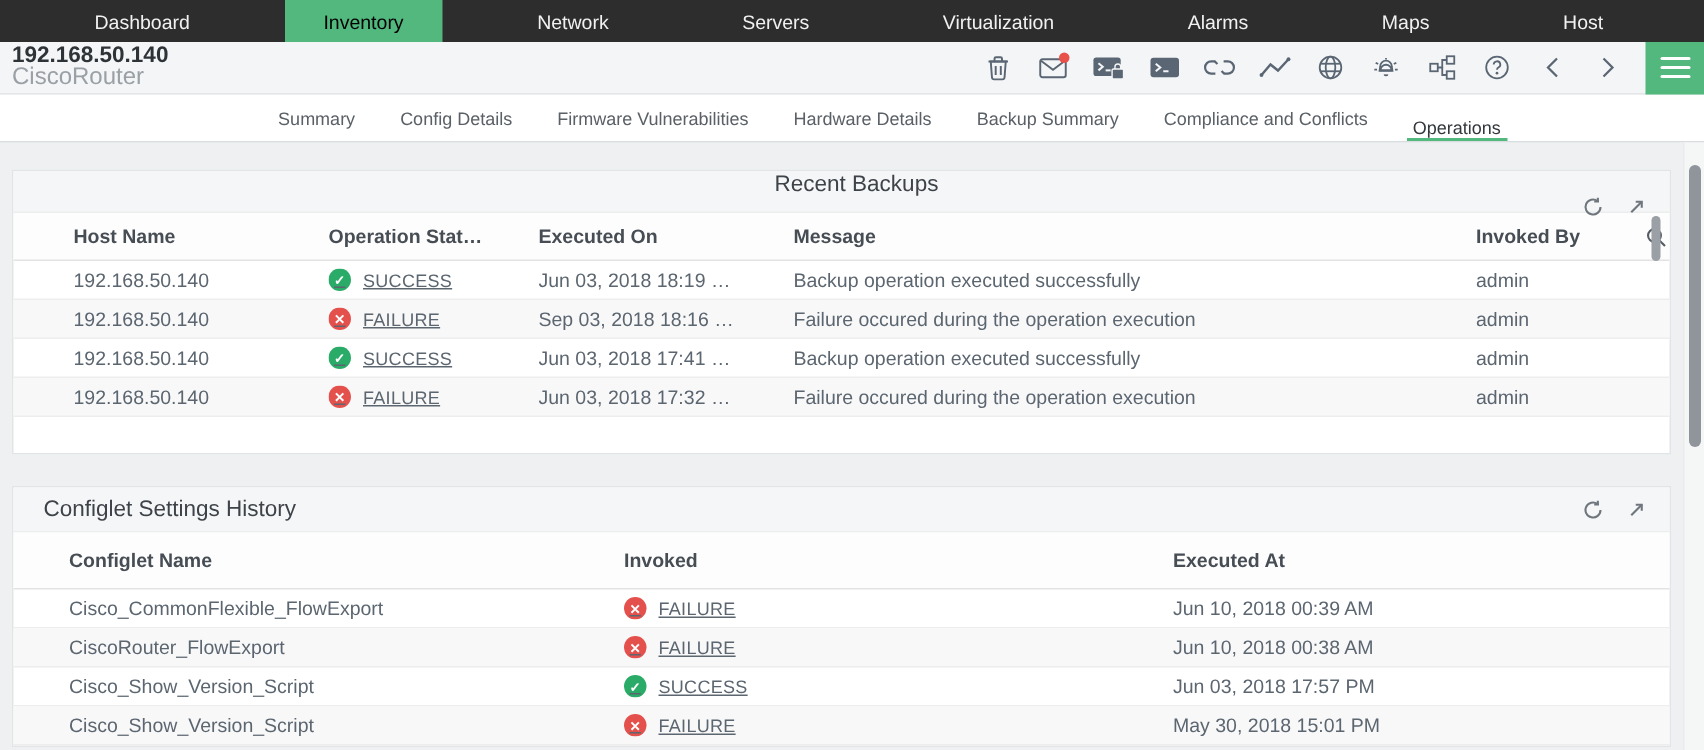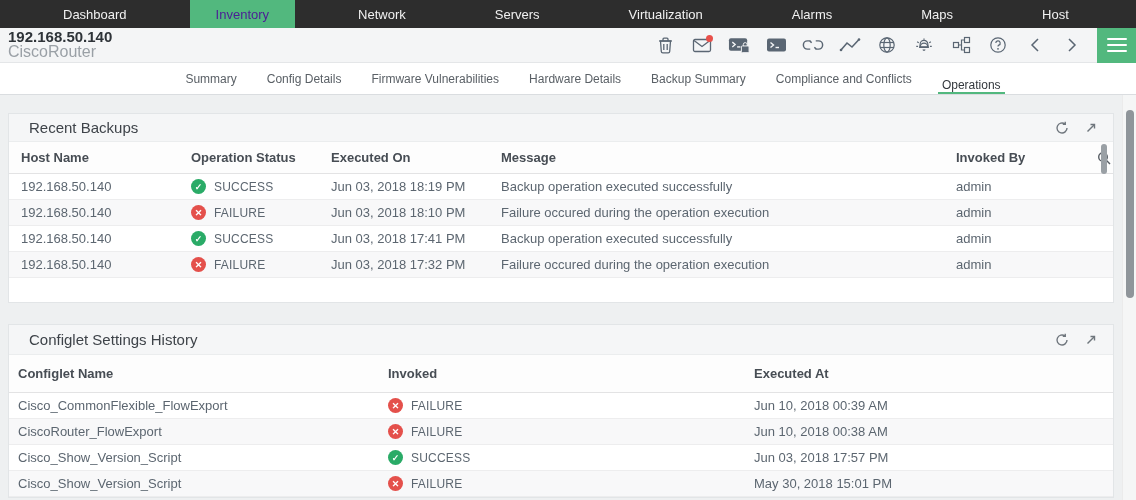--- a/index.html
+++ b/index.html
@@ -3,21 +3,21 @@
 <meta charset="utf-8">
 <style>
   * { margin:0; padding:0; box-sizing:border-box; }
   html,body { width:1136px; height:500px; overflow:hidden;
     font-family:"Liberation Sans", sans-serif; background:#eef0f1; }
 
   
   .topnav { height:28px; background:#2d2d2d; display:flex; align-items:stretch; }
   .nav-item { color:#f1f1f1; font-size:13px; display:flex; align-items:center;
     padding:0 26px; cursor:pointer; white-space:nowrap;margin-left:37px; }
-  .nav-item.active { background:#52b87e; color:#4c1d95; }
+  .nav-item.active { background:#52b87e; color:#000000; }
   .nav-kebab { margin-left:auto; color:#fff; display:flex; align-items:center;
     padding:0 16px; font-size:13px; letter-spacing:0; cursor:pointer; }
   .kebab-dots { display:flex; flex-direction:column; gap:2px; }
   .kebab-dots i { width:3px; height:3px; border-radius:50%; background:#fff; display:block; }
 
   
   .device-bar { height:35px; background:#f4f5f6; display:flex; align-items:center;
     border-bottom:1px solid #e4e6e8; position:relative; }
   .device-id { padding-left:8px; line-height:1.05; }
   .device-ip { font-size:15px; font-weight:700; color:#2e3338; }
@@ -40,38 +40,38 @@
   .tab.active { color:#33383d;margin-top:12px; }
   .tab.active::after { content:""; position:absolute; left:-4px; right:-4px; bottom:0;
     height:2px; background:#52b87e; }
 
   
   .content { padding:18px 22px 0 8px; position:relative; }
   .panel { background:#fff; border:1px solid #e2e5e7; position:relative; }
   .panel + .panel { margin-top:21px; }
   .panel-head { background:#f5f6f7; display:flex; align-items:center;
     border-bottom:1px solid #ebedee; }
-  .panel1 .panel-head { height:28px; }
+  .panel1 .panel-head { height:28px;flex-direction:column; }
   .panel2 .panel-head { height:30px; }
   .panel-title { font-size:15px; color:#3e4349; padding-left:20px; font-weight:500; }
   .panel-tools { margin-left:auto; display:flex; gap:16px; padding-right:16px; }
   .panel-tools span { cursor:pointer; display:flex; align-items:center; }
 
   .grid-b { display:grid; grid-template-columns:170px 140px 170px 455px 1fr 36px;
     align-items:center; padding-left:12px; }
   .grid-c { display:grid; grid-template-columns:370px 366px 1fr;
     align-items:center; padding-left:9px; }
   .thead { font-size:13px; font-weight:700; color:#474d54; background:#fdfdfd;
     border-bottom:1px solid #e3e3e4; }
   .panel1 .thead { height:32px; }
   .panel2 .thead { height:38px; }
   .trow { height:26px; font-size:13px; color:#5c6670; border-bottom:1px solid #ededee; }
   .trow.alt { background:#f8f8f9; }
-  .cell { overflow:hidden; white-space:nowrap; text-overflow:ellipsis; padding-right:8px; }
-  .status-cell { display:flex; align-items:center; gap:8px; }
+  .cell { overflow:hidden; white-space:nowrap; text-overflow:ellipsis; padding-right:8px;margin-left:28px; }
+  .status-cell { display:flex; align-items:center; gap:8px;text-decoration:underline; }
   .status-label { font-size:12px; letter-spacing:.2px; }
   .status-icon { width:15px; height:15px; border-radius:50%; color:#fff; font-size:9px;
     display:inline-flex; align-items:center; justify-content:center; font-weight:700; flex:0 0 auto; }
   .status-icon.success { background:#2aab67; }
   .status-icon.failure { background:#e4504b; }
   .status-icon.success::before { content:"\2713"; }
   .status-icon.failure::before { content:"\2715"; }
   .search-cell { display:flex; justify-content:flex-end; padding-right:2px; }
   .search-cell svg { cursor:pointer; }
   .panel1-bottom { height:24px; }
@@ -271,21 +271,21 @@
       <div class="cell">Backup operation executed successfully</div>
       <div class="cell">admin</div>
       <div></div>
     </div>
     <div class="trow alt grid-b">
       <div class="cell">192.168.50.140</div>
       <div class="cell status-cell">
         <span class="status-icon failure"></span>
         <span class="status-label">FAILURE</span>
       </div>
-      <div class="cell">Jun 03, 2018 18:10 PM</div>
+      <div class="cell">Sep 03, 2018 18:16 PM</div>
       <div class="cell">Failure occured during the operation execution</div>
       <div class="cell">admin</div>
       <div></div>
     </div>
     <div class="trow grid-b">
       <div class="cell">192.168.50.140</div>
       <div class="cell status-cell">
         <span class="status-icon success"></span>
         <span class="status-label">SUCCESS</span>
       </div>

